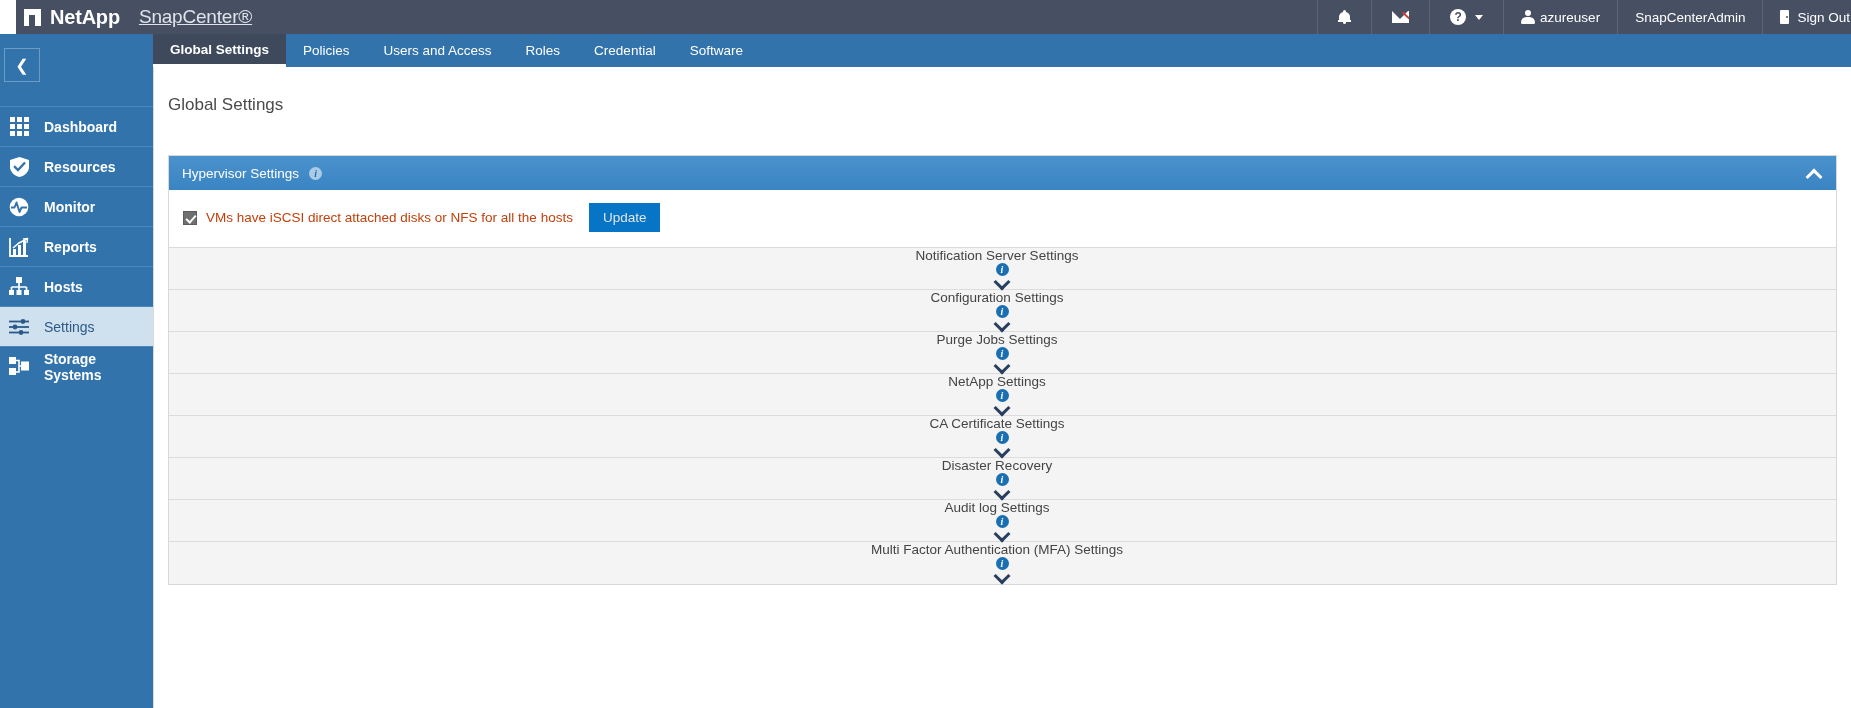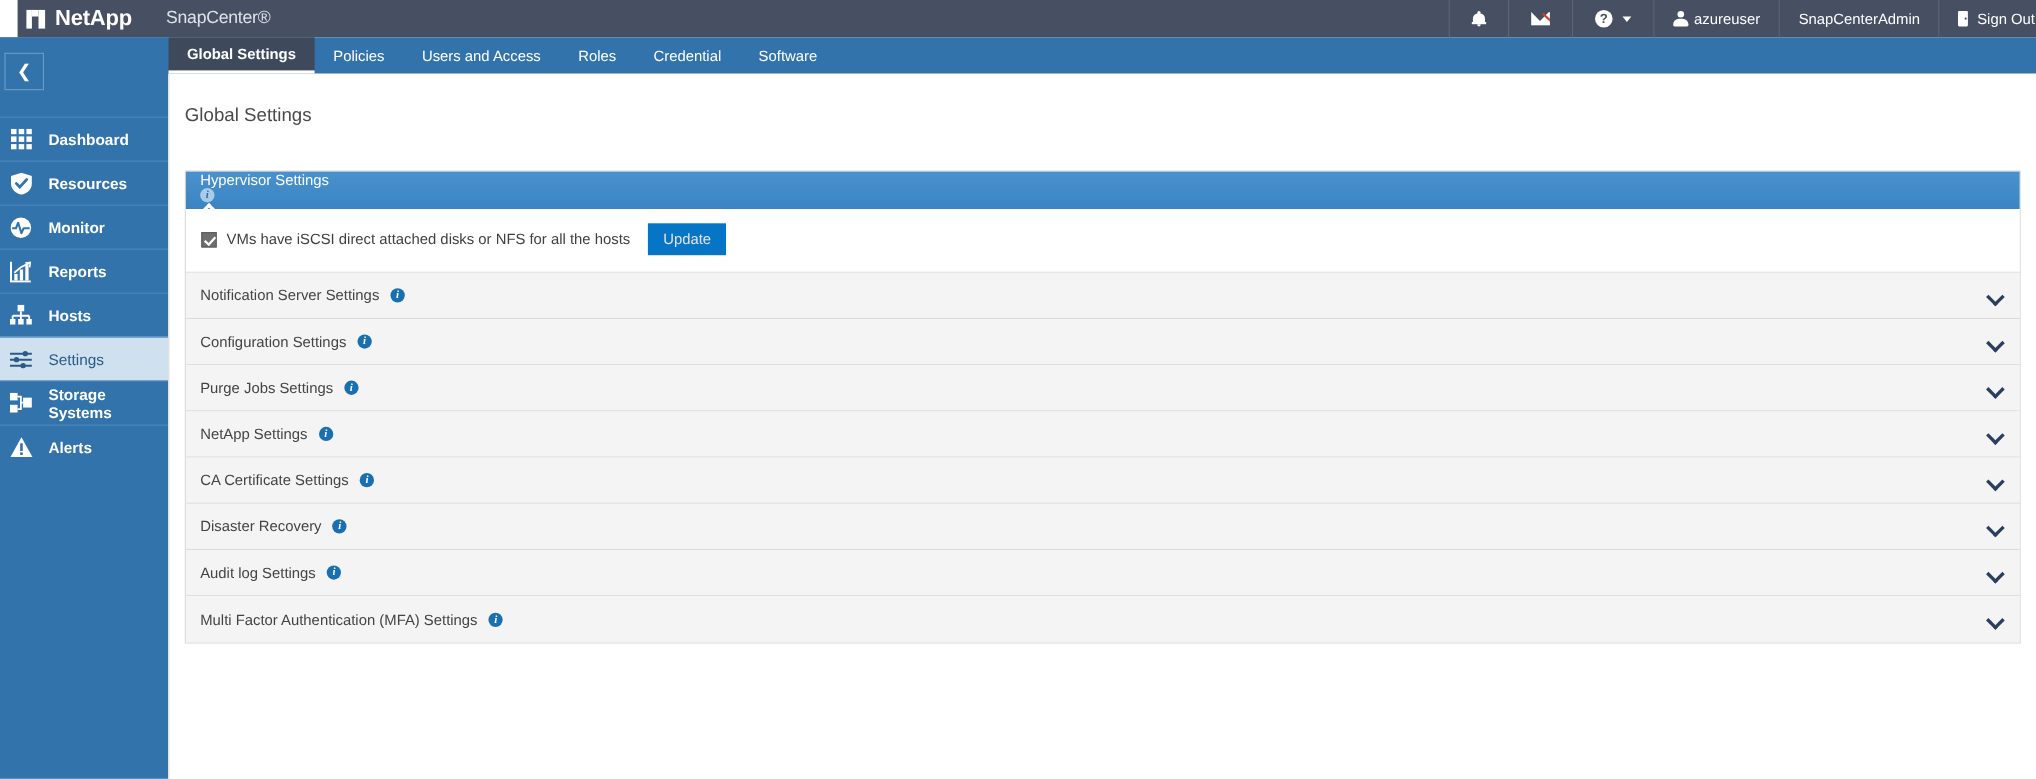--- a/index.html
+++ b/index.html
@@ -41,24 +41,25 @@
   .netapp-mark i.r { left: 11px; top: 0; width: 6px; height: 17px; }
   .netapp-mark i.t { left: 5px; top: 0; width: 6px; height: 6px; }
   .brand-netapp {
     color: #ffffff;
     font-size: 20px;
     font-weight: bold;
     letter-spacing: -0.2px;
   }
   .brand-product {
     color: #dfe3ea;
-    font-size: 16px;
+    font-size: 19px;
     font-weight: normal;
-    margin-left: 22px;
+    margin-left: 10px;
     letter-spacing: -0.2px;
+    text-decoration: underline;
   }
   .topbar-spacer { flex: 1; }
   .top-actions { display: flex; align-items: stretch; }
   .top-cell {
     display: flex;
     align-items: center;
     justify-content: center;
     padding: 0 17px;
     border-left: 1px solid #5c6478;
     color: #ffffff;
@@ -243,41 +244,41 @@
     padding: 28px 0 0 14px;
   }
   .accordion {
     margin: 40px 14px 0 14px;
     border: 1px solid #d8d8d8;
   }
   .acc-header {
     height: 34px;
     background: linear-gradient(to bottom, #4a92cd 0%, #3a84c3 100%);
     display: flex;
+    align-items: center;
     padding: 0 14px 0 13px;
     color: #ffffff;
     font-size: 13.5px;
     cursor: pointer;
-    flex-direction: column;
   }
   .acc-title { margin-right: 10px; }
   .acc-body {
     background: #ffffff;
     padding: 13px 14px 15px 14px;
     border-bottom: 1px solid #dcdcdc;
     display: flex;
     align-items: center;
     gap: 10px;
   }
   .checkline {
     display: flex;
     align-items: center;
     gap: 9px;
     font-size: 13.5px;
-    color: #404040;
+    color: #c2410c;
   }
   .checkbox {
     width: 14px; height: 14px;
     flex: 0 0 14px;
     background: #6f6f6f;
     border: 1px solid #5c5c5c;
     position: relative;
     cursor: pointer;
   }
   .checkbox::after {
@@ -302,20 +303,21 @@
   .acc-row {
     height: 42px;
     background: #f4f4f4;
     border-bottom: 1px solid #dcdcdc;
     display: flex;
     align-items: center;
     padding: 0 14px 0 13px;
     font-size: 13.5px;
     color: #444444;
     cursor: pointer;
+    flex-direction: column;
   }
   .acc-row:last-child { border-bottom: none; }
   .acc-row .acc-title { margin-right: 10px; }
   .spacer { flex: 1; }
 
   .info-icon {
     width: 13px; height: 13px;
     border-radius: 50%;
     background: #1a6fb0;
     color: #ffffff;
@@ -515,30 +517,20 @@
         <svg width="20" height="19" viewBox="0 0 20 19">
           <rect x="0" y="0" width="7" height="7" fill="#ffffff"></rect>
           <rect x="0" y="11" width="7" height="7" fill="#ffffff"></rect>
           <rect x="12" y="4.5" width="8" height="9" fill="#ffffff"></rect>
           <path d="M7 3.5 L10 3.5 L10 15 L7 15 M10 9 L12 9" stroke="#ffffff" stroke-width="1.6" fill="none"></path>
         </svg>
       </span>
       <span>Storage Systems</span>
     </div>
 
-    <div class="navitem">
-      <span class="navicon">
-        <svg width="21" height="19" viewBox="0 0 21 19">
-          <path d="M10.5 0.5 L20.5 18.5 L0.5 18.5 Z" fill="#ffffff"></path>
-          <rect x="9.3" y="6" width="2.4" height="7" fill="#3273ab"></rect>
-          <rect x="9.3" y="14.2" width="2.4" height="2.4" fill="#3273ab"></rect>
-        </svg>
-      </span>
-      <span>Alerts</span>
-    </div>
 
   </div>
 </div>
 
 <div class="main">
   <div class="page-title">Global Settings</div>
 
   <div class="accordion">
 
     <div class="acc-header">

